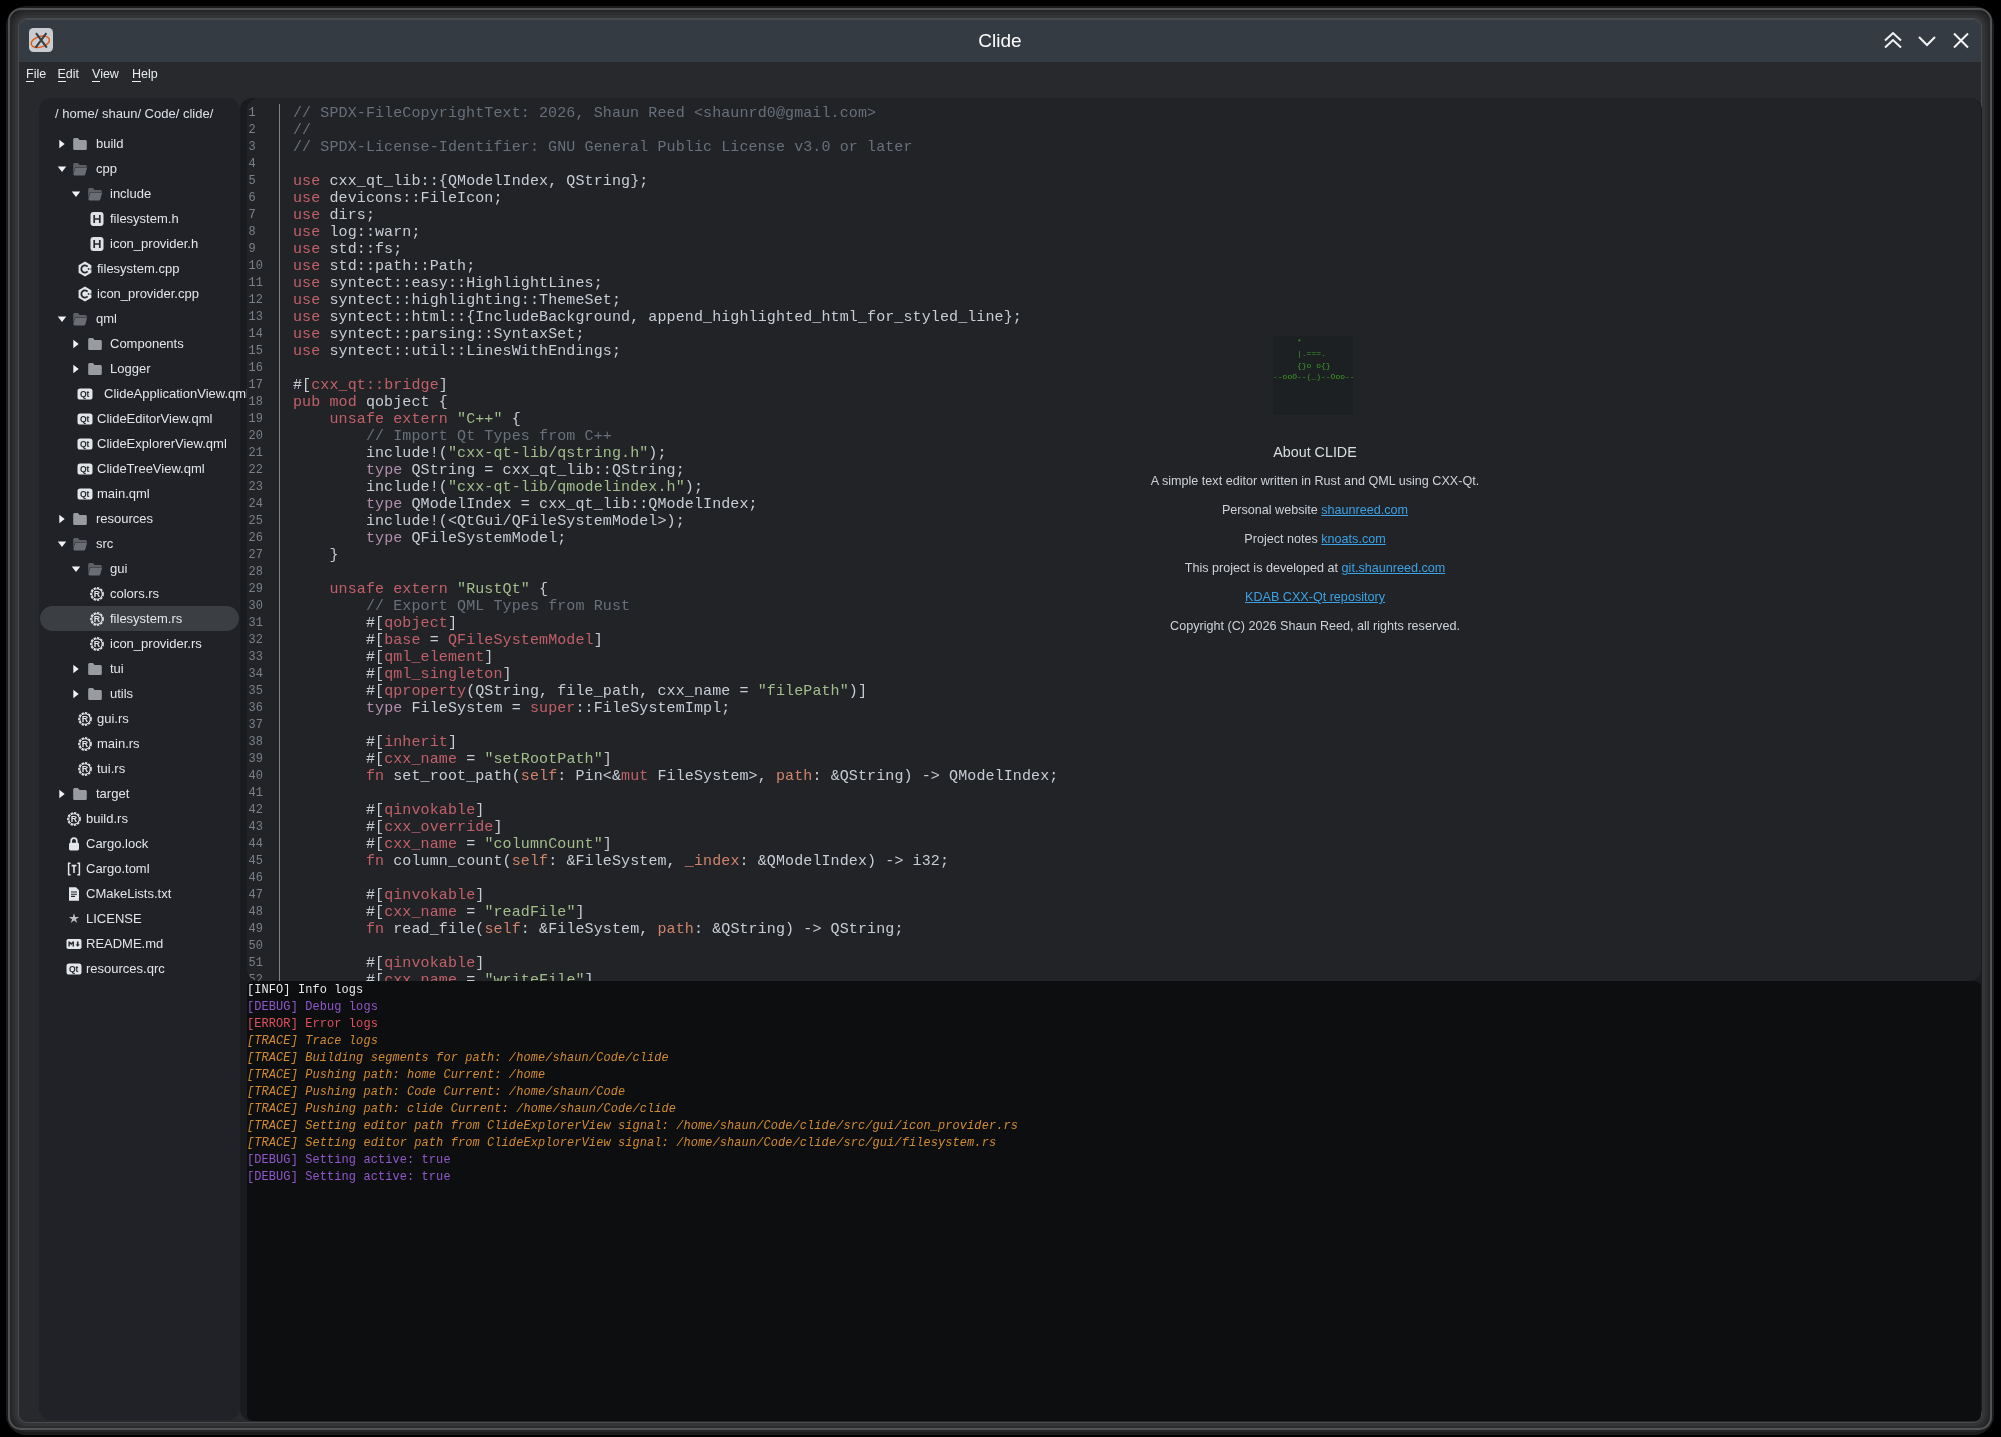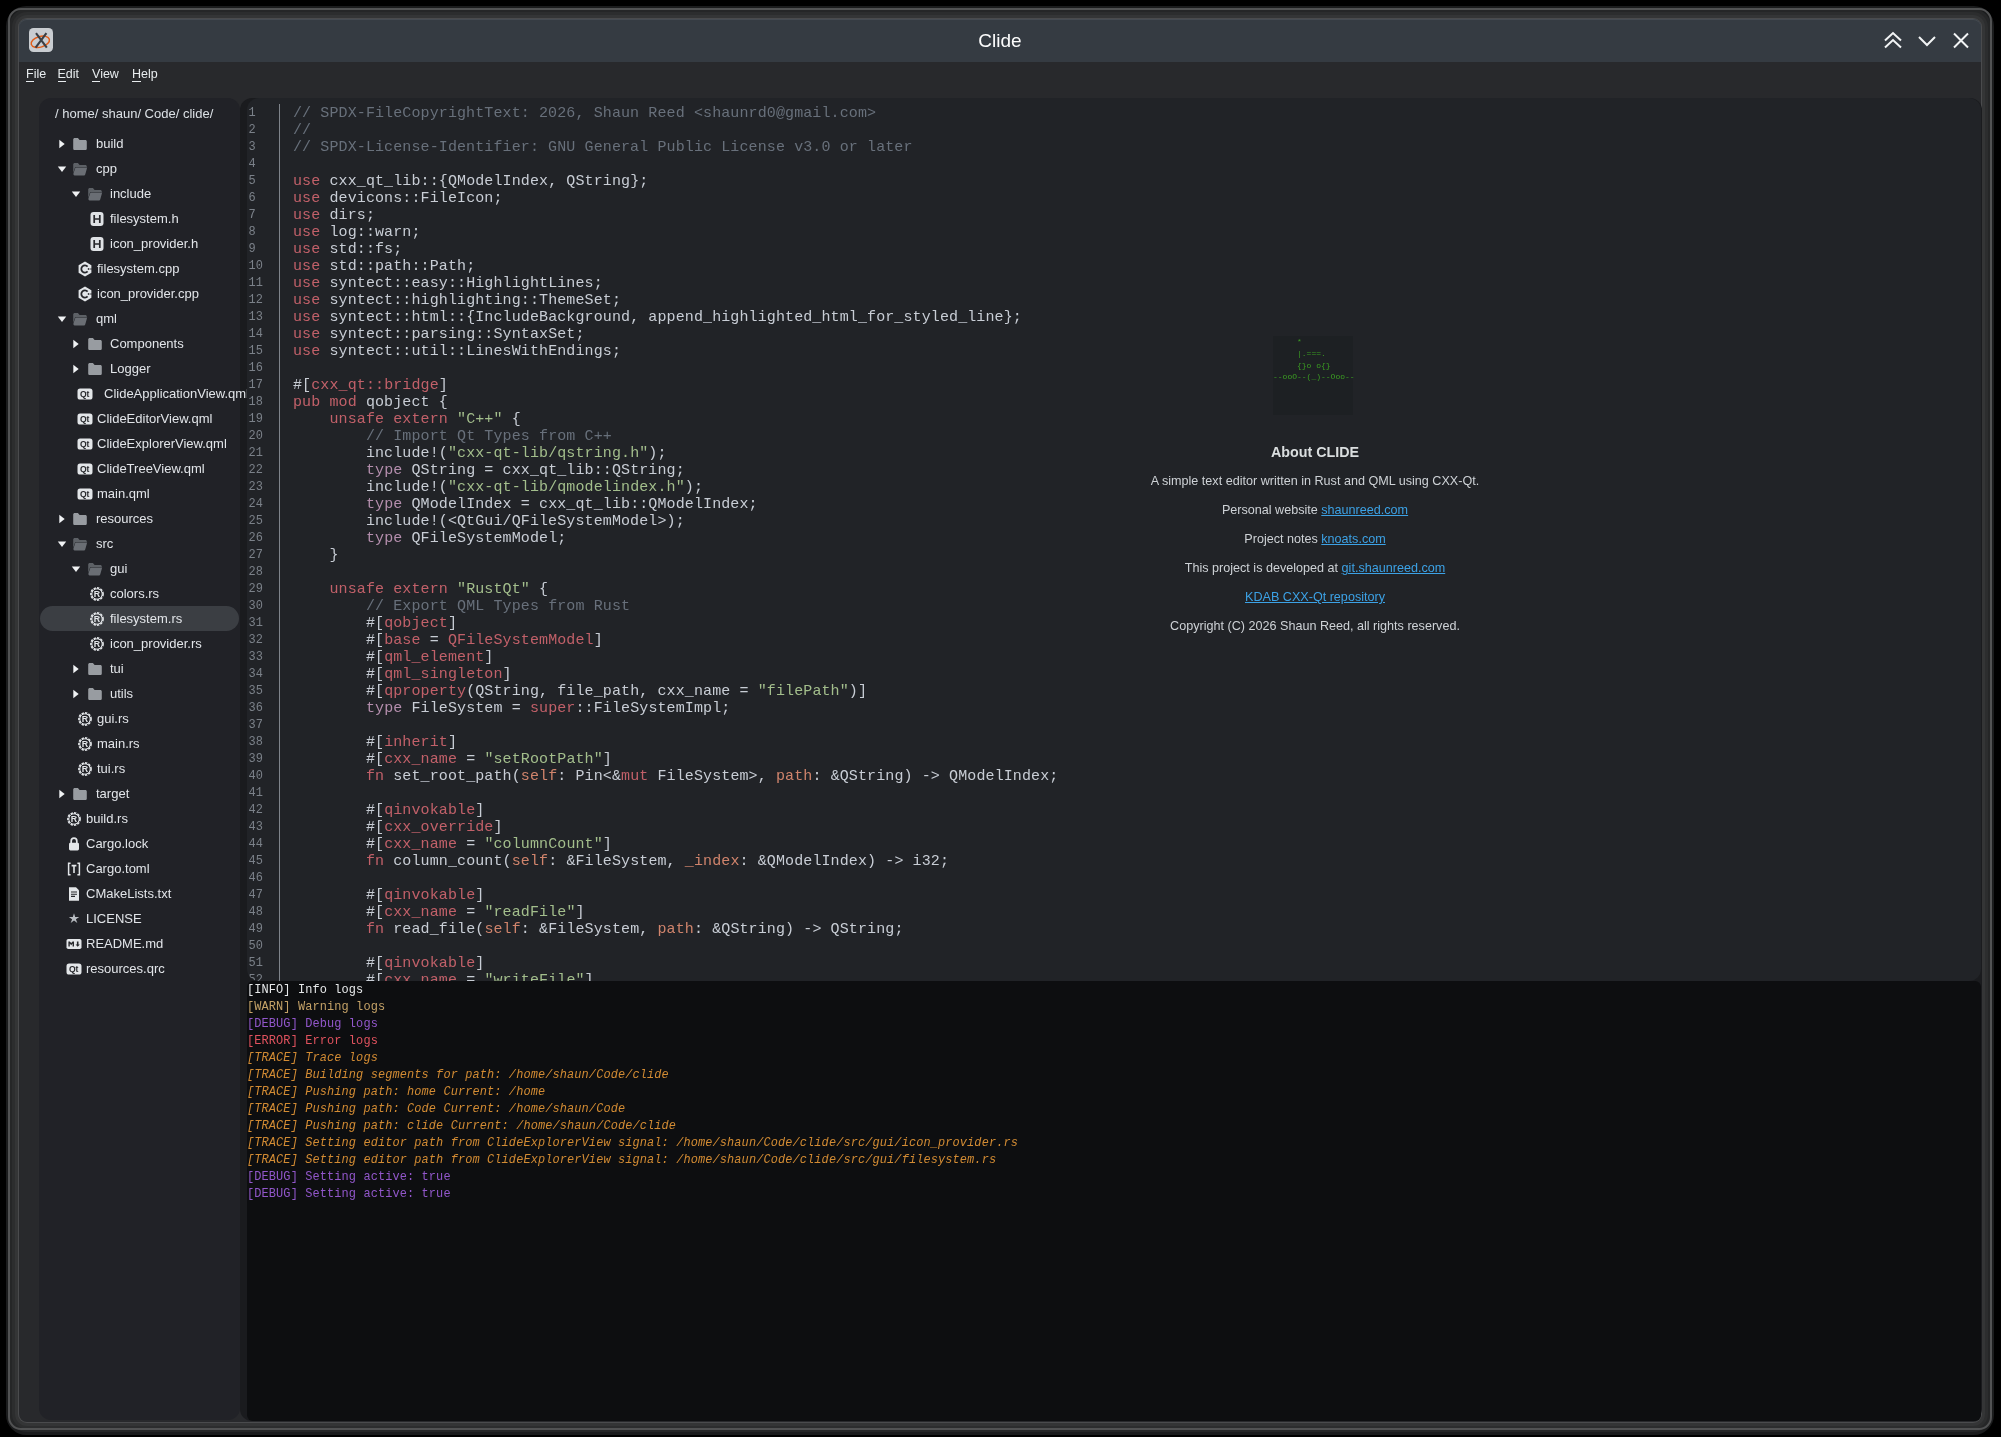--- a/index.html
+++ b/index.html
@@ -30,21 +30,21 @@
 .ti { position:absolute; width:16px; height:16px; }
 .ar { position:absolute; width:10px; height:10px; }
 .pill { position:absolute; left:40px; width:199px; height:25px; border-radius:12.5px; background:#3b3e43; }
 #codepre, #g2 { font-family:"Liberation Mono",monospace; font-size:11.95px;
   line-height:17px; white-space:pre; letter-spacing:0.11px; }
 b { font-weight:normal; }
 .k { color:#c16069; } .c { color:#68707b; } .s { color:#a3be8c; }
 .t { color:#b48ead; } .p { color:#d0846c; }
 #about .al { position:absolute; left:980px; width:670px; text-align:center;
   color:#ced2d6; font-size:12.6px; }
-#about .h { font-weight:bold; font-size:14.3px; color:#dadedf; }
+#about .h { font-weight:normal; font-size:14.3px; color:#dadedf; }
 #about a { color:#3ca2e6; text-decoration:underline; }
 #art { position:absolute; left:1273px; top:336px; width:80px; height:79px; background:#1d2023; }
 #art pre { font-family:"Liberation Mono",monospace; font-size:8px; line-height:11.8px; color:#3b9d22; }
 svg { display:block; }
 #outline { position:absolute; left:8px; top:8px; width:1984px; height:1422px;
   border:2px solid #515253; border-radius:13px; }
 #clip { position:absolute; left:247px; top:98px; width:1734px; height:883px; overflow:hidden; border-radius:12px; background:#212327; }
 #clip > * { }
 </style></head>
 <body>
@@ -402,21 +402,20 @@
 <div class="al n" style="top:619.2px">Copyright (C) 2026 Shaun Reed, all rights reserved.</div>
 </div>
 <div id="art">
     <pre>     *
      |.===.
      {}o o{}
 --ooO--(_)--Ooo--</pre>
   </div>
 <div id="log">
     <b class="w2">[INFO] Info logs</b>
-<b class="warn">[WARN] Warning logs</b>
 <b class="dbg">[DEBUG] Debug logs</b>
 <b class="err">[ERROR] Error logs</b>
 <b class="tr">[TRACE] Trace logs</b>
 <b class="tr">[TRACE] Building segments for path: /home/shaun/Code/clide</b>
 <b class="tr">[TRACE] Pushing path: home Current: /home</b>
 <b class="tr">[TRACE] Pushing path: Code Current: /home/shaun/Code</b>
 <b class="tr">[TRACE] Pushing path: clide Current: /home/shaun/Code/clide</b>
 <b class="tr">[TRACE] Setting editor path from ClideExplorerView signal: /home/shaun/Code/clide/src/gui/icon_provider.rs</b>
 <b class="tr">[TRACE] Setting editor path from ClideExplorerView signal: /home/shaun/Code/clide/src/gui/filesystem.rs</b>
 <b class="dbg">[DEBUG] Setting active: true</b>

